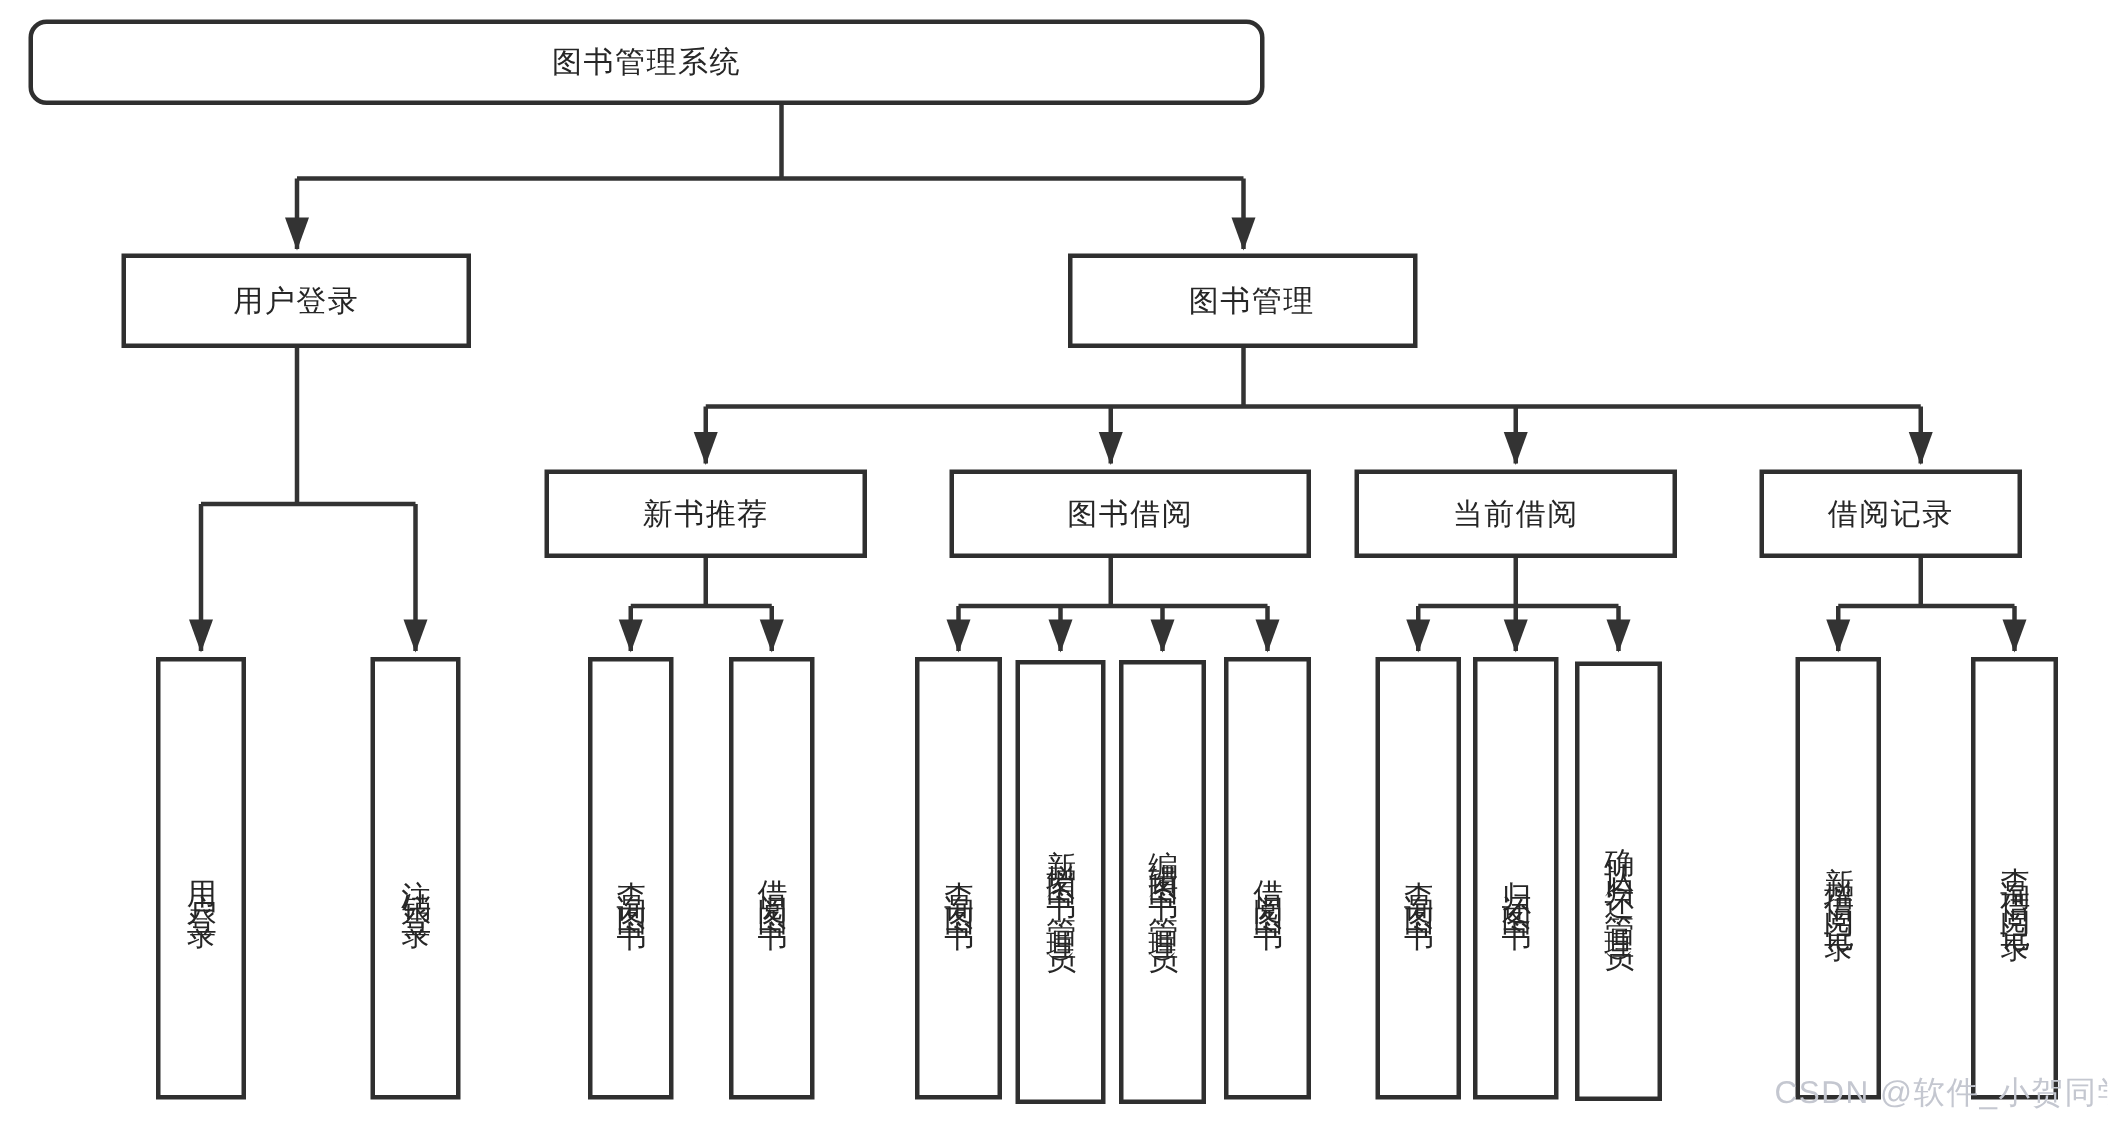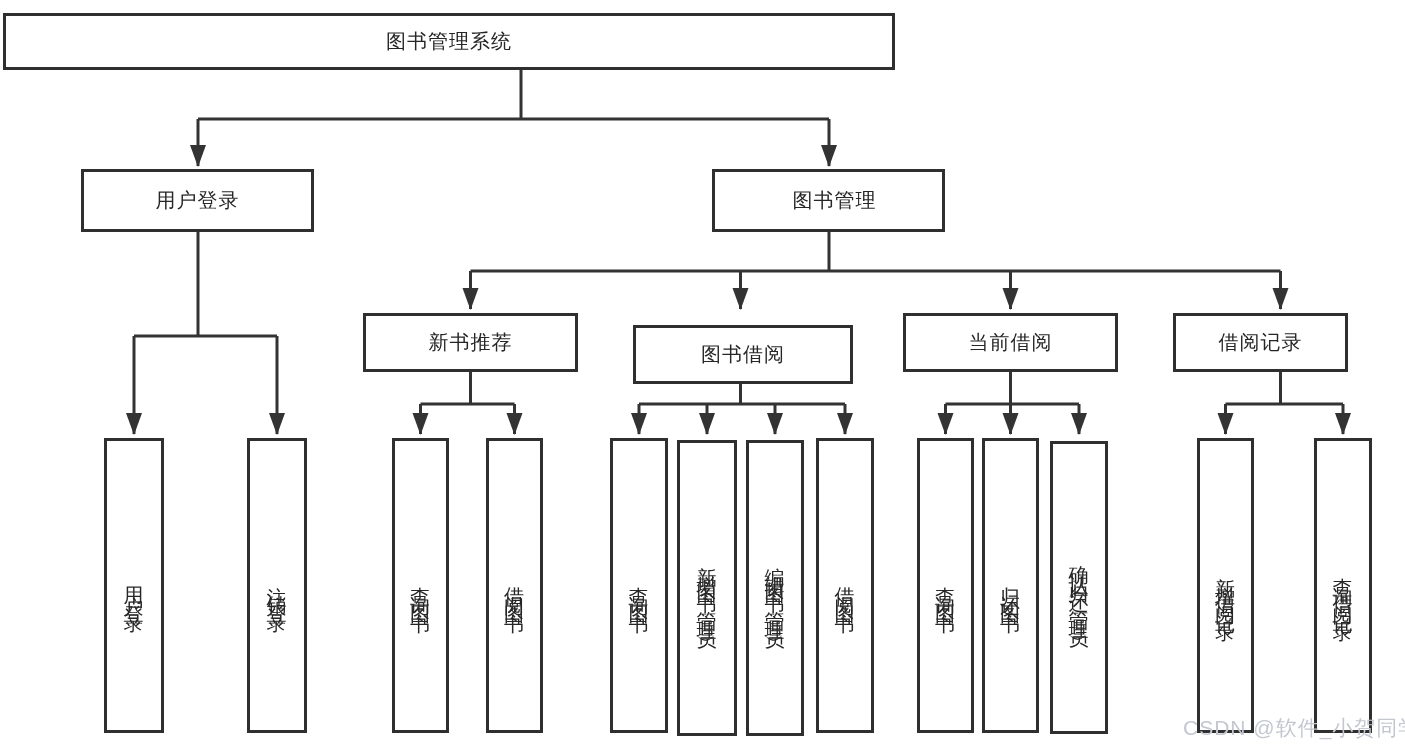--- a/index.html
+++ b/index.html
@@ -89,27 +89,27 @@
       <path d="M1010.5,404 V434" marker-end="url(#arrow)"></path>
       <path d="M1079,404 V434" marker-end="url(#arrow)"></path>
 
       <path d="M1280.5,372 V404"></path>
       <path d="M1225.5,404 H1343"></path>
       <path d="M1225.5,404 V434" marker-end="url(#arrow)"></path>
       <path d="M1343,404 V434" marker-end="url(#arrow)"></path>
     </g>
   </svg>
 
-  <div class="node h-node" style="left:3px;top:13px;width:892px;height:57px;">图书管理系统</div>
+  <div class="node h-node" style="left:19px;top:13px;width:824px;height:57px;border-radius:12px;">图书管理系统</div>
 
   <div class="node h-node" style="left:81px;top:169px;width:233px;height:63px;">用户登录</div>
   <div class="node h-node" style="left:712px;top:169px;width:233px;height:63px;padding-left:12px;">图书管理</div>
 
   <div class="node h-node" style="left:363px;top:313px;width:215px;height:59px;">新书推荐</div>
-  <div class="node h-node" style="left:633px;top:313px;width:220px;height:59px;margin-top:12px;">图书借阅</div>
+  <div class="node h-node" style="left:633px;top:313px;width:241px;height:59px;">图书借阅</div>
   <div class="node h-node" style="left:903px;top:313px;width:215px;height:59px;">当前借阅</div>
   <div class="node h-node" style="left:1173px;top:313px;width:175px;height:59px;">借阅记录</div>
 
   <div class="node v-node" style="left:104px;top:438px;width:60px;height:295px;">用户登录</div>
   <div class="node v-node" style="left:247px;top:438px;width:60px;height:295px;">注销登录</div>
 
   <div class="node v-node" style="left:392px;top:438px;width:57px;height:295px;">查询图书</div>
   <div class="node v-node" style="left:486px;top:438px;width:57px;height:295px;">借阅图书</div>
 
   <div class="node v-node" style="left:610px;top:438px;width:58px;height:295px;">查询图书</div>

